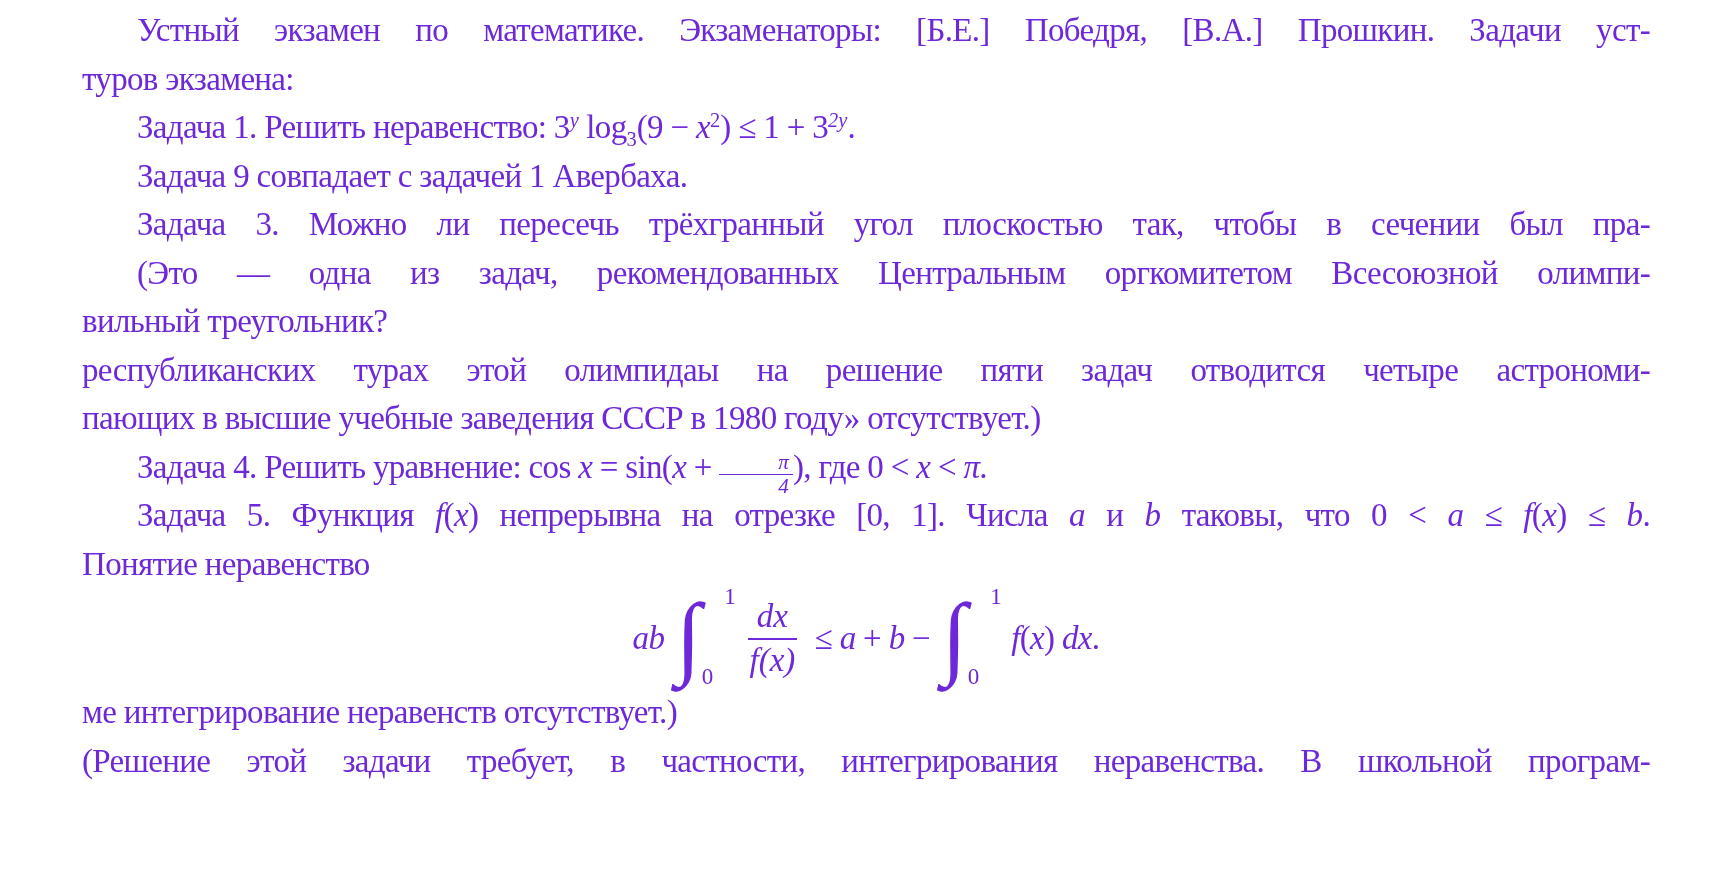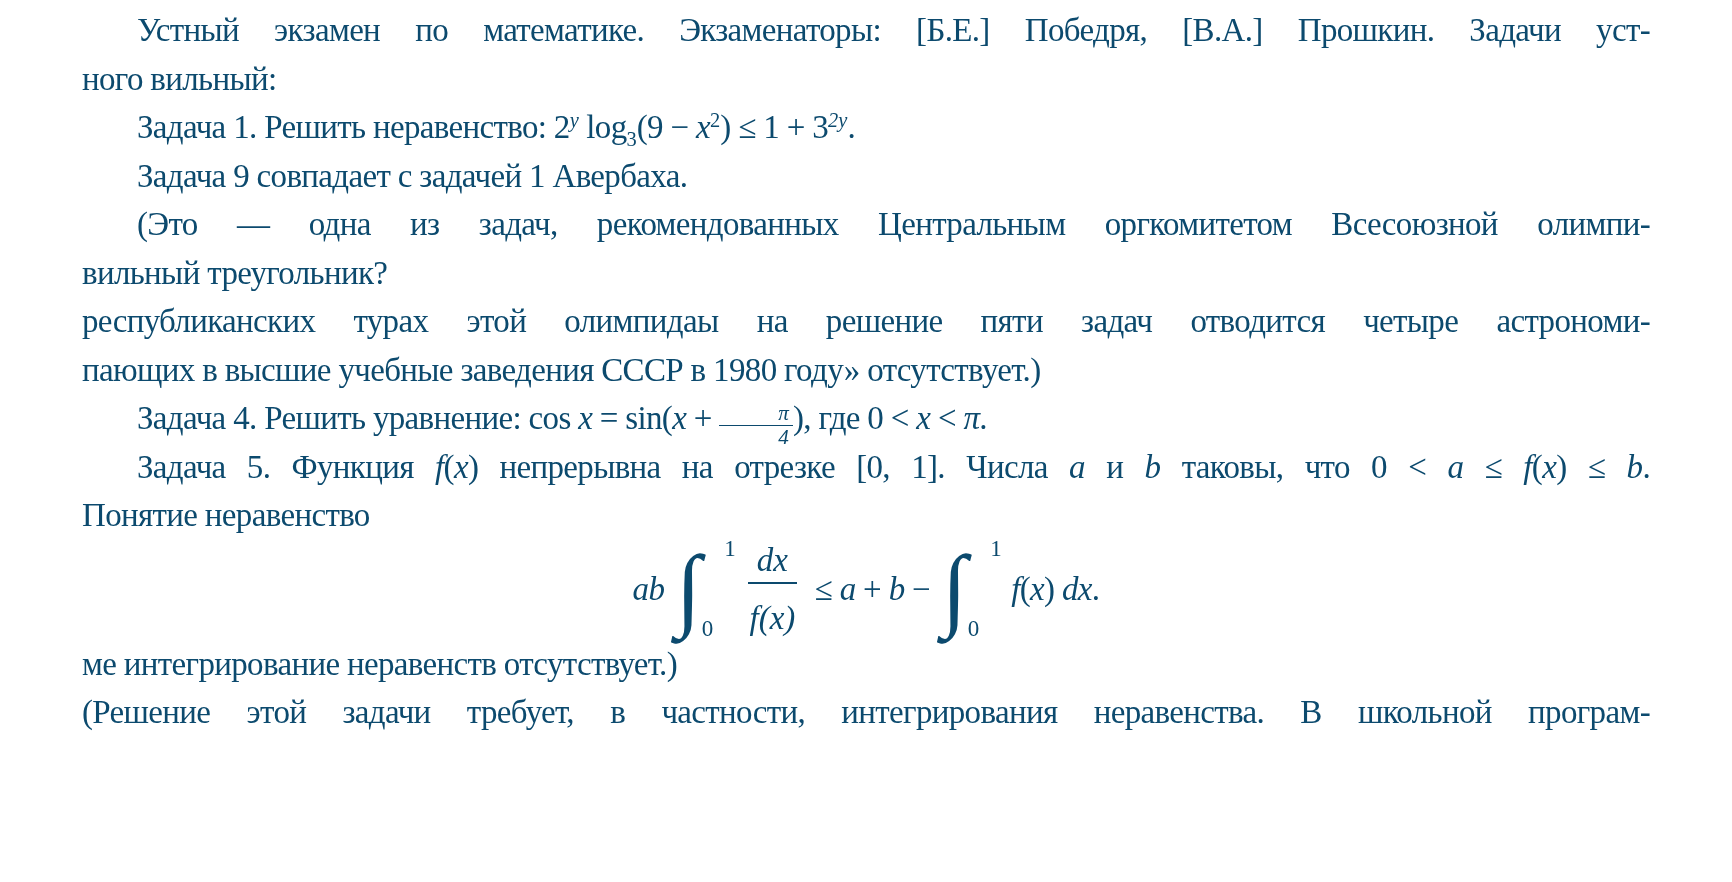--- a/index.html
+++ b/index.html
@@ -61,21 +61,21 @@
 
   .bigfrac {
     display:inline-flex;
     flex-direction:column;
     align-items:center;
     font-style:italic;
     margin:0 10px;
     letter-spacing:0;
   }
   .bigfrac .num { display:block; border-bottom:2px solid currentColor; padding:0 9px 3px; }
-  .bigfrac .den { display:block; padding-top:16px; }
+  .bigfrac .den { display:block; padding-top:2px; }
 
   .int {
     position:relative;
     display:inline-block;
     width:56px;
     height:96px;
     margin:0 6px 0 4px;
     letter-spacing:0;
   }
   .int-glyph {
@@ -83,25 +83,26 @@
     transform:translateY(-52%);
     font-size:92px; line-height:1;
     font-style:normal;
   }
   .int-sup { position:absolute; top:-6px; right:-4px; font-size:23px; }
   .int-sub { position:absolute; bottom:-4px; left:26px; font-size:23px; }
 </style>
 </head>
 <body>
 
-<div id="doc" style="background: rgb(255, 255, 255); color: #0c4a6e; font-family: Liberation Serif, serif;">
+<div id="doc" style="background: rgb(255, 255, 255); color: #6d28d9; font-family: Liberation Serif, serif;">
     <div class="line indent justify"><span class="seg-n">Устный экзамен по математике. Экзаменаторы: [Б.Е.] Победря, [В.А.] Прошкин. Задачи уст-</span></div>
-    <div class="line"><span class="seg-n">ного вильный:</span></div>
-    <div class="line indent"><span class="seg-n">Задача 1. Решить неравенство: 2</span><span class="seg-supi">y</span><span class="seg-n"> log</span><span class="seg-sub">3</span><span class="seg-n">(9 − </span><span class="seg-i">x</span><span class="seg-sup">2</span><span class="seg-n">) ≤ 1 + 3</span><span class="seg-supi">2y</span><span class="seg-n">.</span></div>
+    <div class="line"><span class="seg-n">туров экзамена:</span></div>
+    <div class="line indent"><span class="seg-n">Задача 1. Решить неравенство: 3</span><span class="seg-supi">y</span><span class="seg-n"> log</span><span class="seg-sub">3</span><span class="seg-n">(9 − </span><span class="seg-i">x</span><span class="seg-sup">2</span><span class="seg-n">) ≤ 1 + 3</span><span class="seg-supi">2y</span><span class="seg-n">.</span></div>
     <div class="line indent"><span class="seg-n">Задача 9 совпадает с задачей 1 Авербаха.</span></div>
+    <div class="line indent justify"><span class="seg-n">Задача 3. Можно ли пересечь трёхгранный угол плоскостью так, чтобы в сечении был пра-</span></div>
     <div class="line indent justify"><span class="seg-n">(Это — одна из задач, рекомендованных Центральным оргкомитетом Всесоюзной олимпи-</span></div>
     <div class="line"><span class="seg-n">вильный треугольник?</span></div>
     <div class="line justify"><span class="seg-n">республиканских турах этой олимпидаы на решение пяти задач отводится четыре астрономи-</span></div>
     <div class="line"><span class="seg-n">пающих в высшие учебные заведения СССР в 1980 году» отсутствует.)</span></div>
     <div class="line indent"><span class="seg-n">Задача 4. Решить уравнение: cos </span><span class="seg-i">x</span><span class="seg-n"> = sin(</span><span class="seg-i">x</span><span class="seg-n"> + </span><span class="frac"><span class="num">π</span><span class="den">4</span></span><span class="seg-n">), где 0 &lt; </span><span class="seg-i">x</span><span class="seg-n"> &lt; </span><span class="seg-i">π</span><span class="seg-n">.</span></div>
     <div class="line indent justify"><span class="seg-n">Задача 5. Функция </span><span class="seg-i">f</span><span class="seg-n">(</span><span class="seg-i">x</span><span class="seg-n">) непрерывна на отрезке [0, 1]. Числа </span><span class="seg-i">a</span><span class="seg-n"> и </span><span class="seg-i">b</span><span class="seg-n"> таковы, что 0 &lt; </span><span class="seg-i">a</span><span class="seg-n"> ≤ </span><span class="seg-i">f</span><span class="seg-n">(</span><span class="seg-i">x</span><span class="seg-n">) ≤ </span><span class="seg-i">b</span><span class="seg-n">.</span></div>
     <div class="line"><span class="seg-n">Понятие неравенство</span></div>
     <div class="line display-formula">
       <span class="seg-i">ab </span>
       <span class="int">

